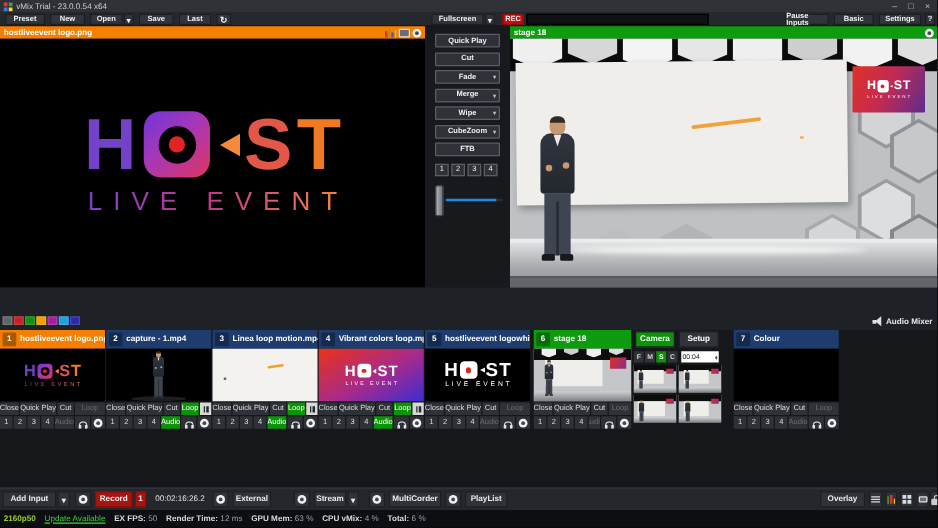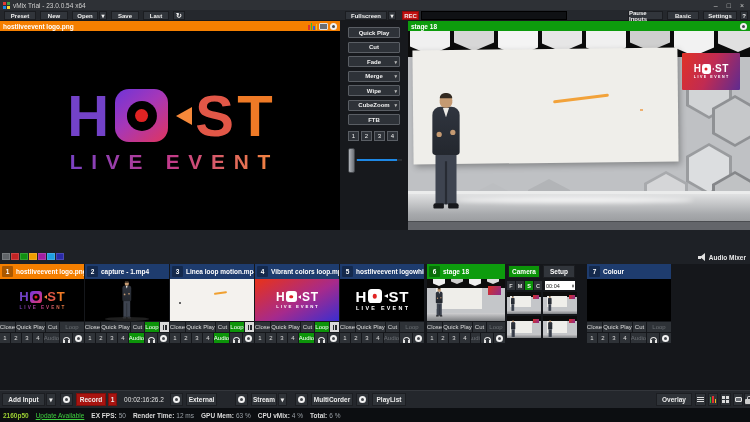--- a/index.html
+++ b/index.html
@@ -32,21 +32,21 @@
   .previewbox{position:absolute;left:0;top:31px;width:340px;height:199px;background:#000;display:flex;align-items:center;justify-content:center}
 
   
   .hlogo{display:flex;flex-direction:column;align-items:center}
   .hl-row1{display:flex;align-items:center;font-weight:bold;line-height:1;gap:.06em}
   .hl-h{color:#7342c8}.hl-s{color:#e25747}.hl-t{color:#ef7a26}
   .cam{width:.92em;height:.92em;border-radius:.24em;background:linear-gradient(140deg,#6f35d8 0%,#a637b8 45%,#e0355e 100%);position:relative;margin:0 .04em}
   .cam::before{content:"";position:absolute;left:50%;top:50%;transform:translate(-50%,-50%);width:.52em;height:.52em;border-radius:50%;background:#000}
   .cam::after{content:"";position:absolute;left:50%;top:50%;transform:translate(-50%,-50%);width:.24em;height:.24em;border-radius:50%;background:#e02323}
   .tri{width:0;height:0;border-top:.17em solid transparent;border-bottom:.17em solid transparent;border-right:.28em solid #f6893a;margin-left:.03em}
-  .hl-row2{font-weight:bold;font-size:.36em;letter-spacing:.42em;padding-left:.42em;margin-top:.28em;background:linear-gradient(90deg,#7342c8,#c23a8a,#f6893a);-webkit-background-clip:text;background-clip:text;color:transparent}
+  .hl-row2{font-weight:normal;font-size:.36em;letter-spacing:.42em;padding-left:.42em;margin-top:.28em;background:linear-gradient(90deg,#7342c8,#c23a8a,#f6893a);-webkit-background-clip:text;background-clip:text;color:transparent}
   .hlogo.white .hl-h,.hlogo.white .hl-s,.hlogo.white .hl-t{color:#fff}
   .hlogo.white .cam{background:#fff}
   .hlogo.white .cam::before{display:none}
   .hlogo.white .cam::after{width:.3em;height:.3em}
   .hlogo.white .tri{border-right-color:#fff}
   .hlogo.white .hl-row2{background:none;-webkit-background-clip:initial;background-clip:initial;color:#fff}
 
   
   .transcol{position:absolute;left:340px;top:21px;width:68px;height:209px;background:#17191d}
   .trbtn{position:absolute;left:8px;width:52px;height:11px;background:#2e3238;border:1px solid #5a5e64;border-radius:1px;color:#f0f0f0;font-size:6px;font-weight:bold;display:flex;align-items:center;justify-content:center}

